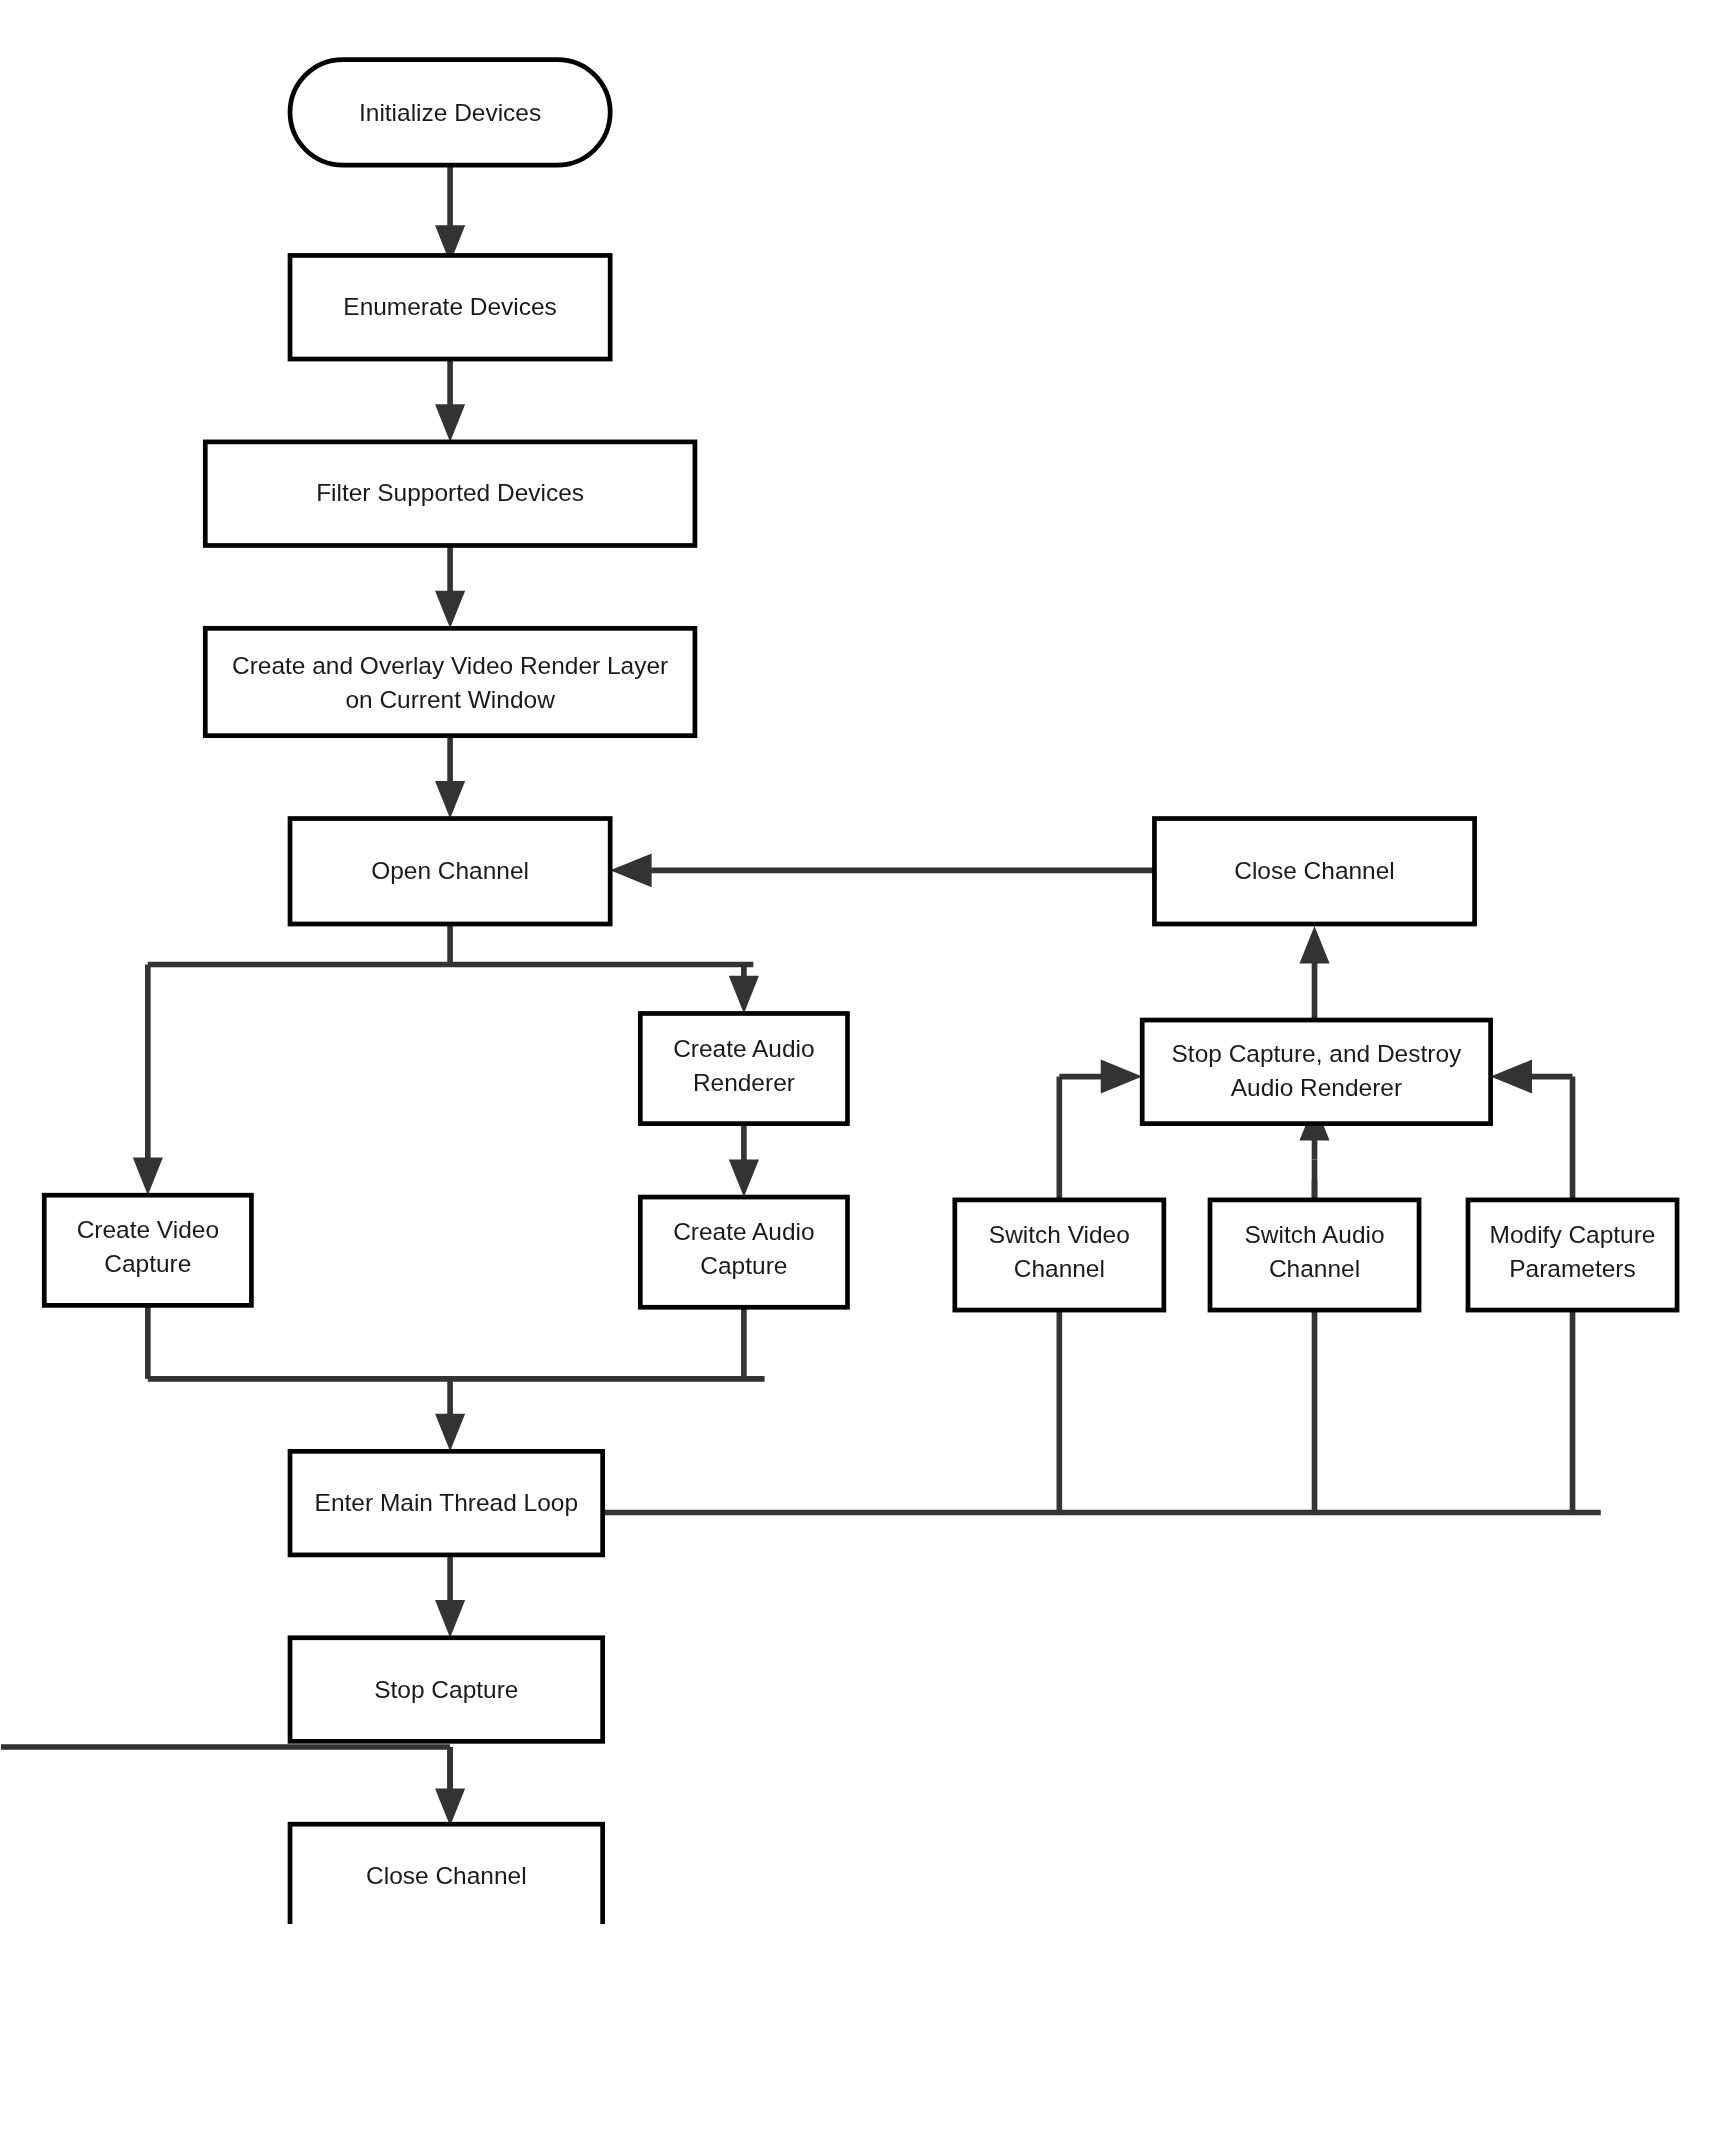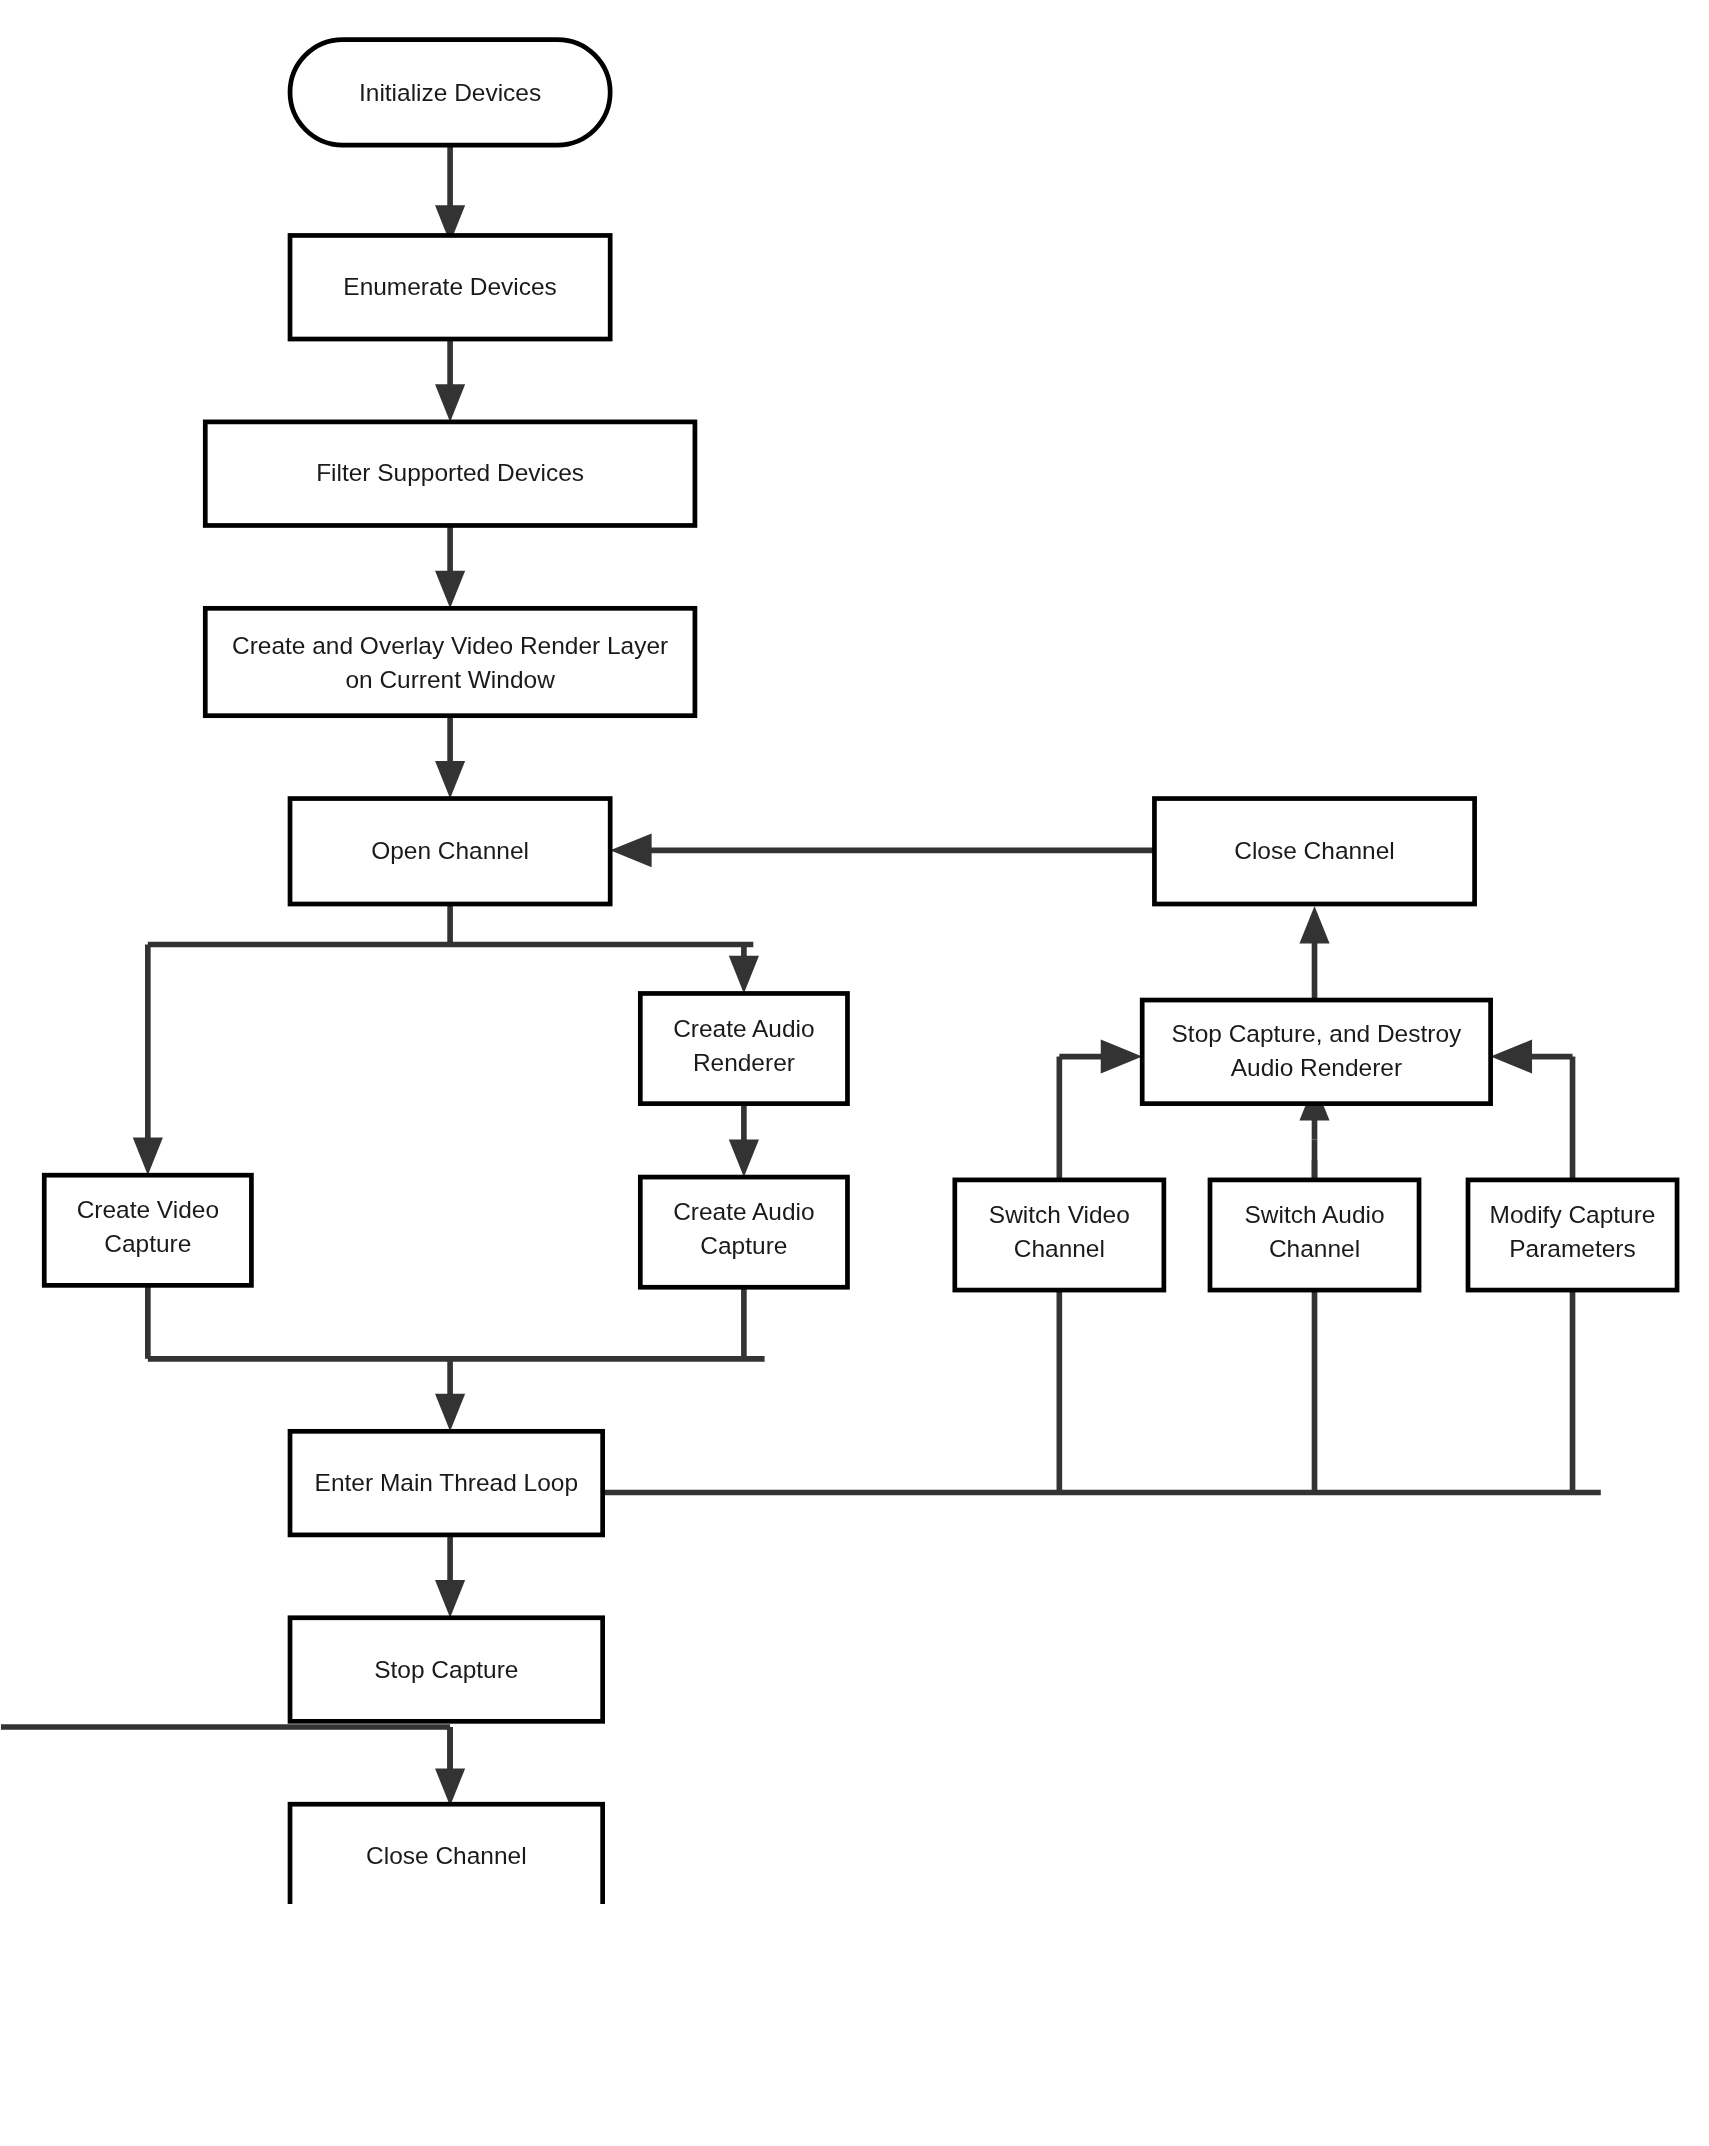--- a/index.html
+++ b/index.html
@@ -6,20 +6,21 @@
     margin: 0;
     padding: 0;
     background: #ffffff;
   }
   #canvas-wrap {
     position: relative;
     width: 1710px;
     height: 1904px;
     background: #ffffff;
     font-family: "Liberation Sans", sans-serif;
+    margin-top: 20px;
   }
   svg#flow {
     display: block;
     width: 1710px;
     height: 2147px;
   }
   .node-shape {
     fill: #ffffff;
     stroke: #000000;
     stroke-width: 5;

